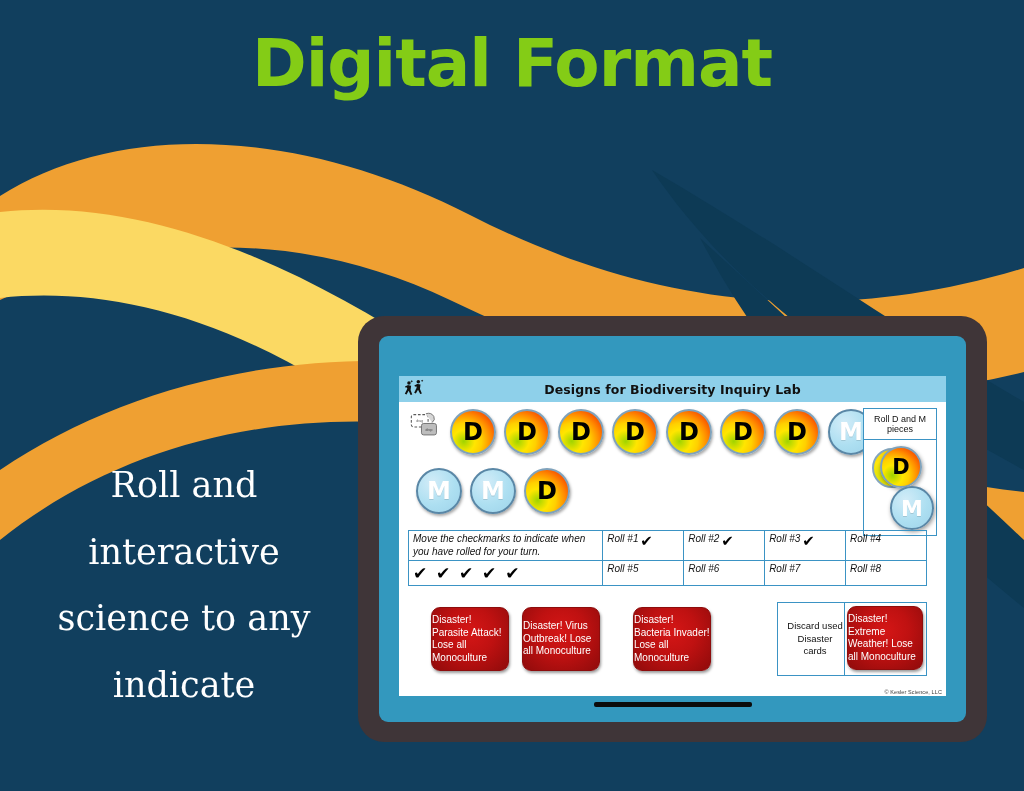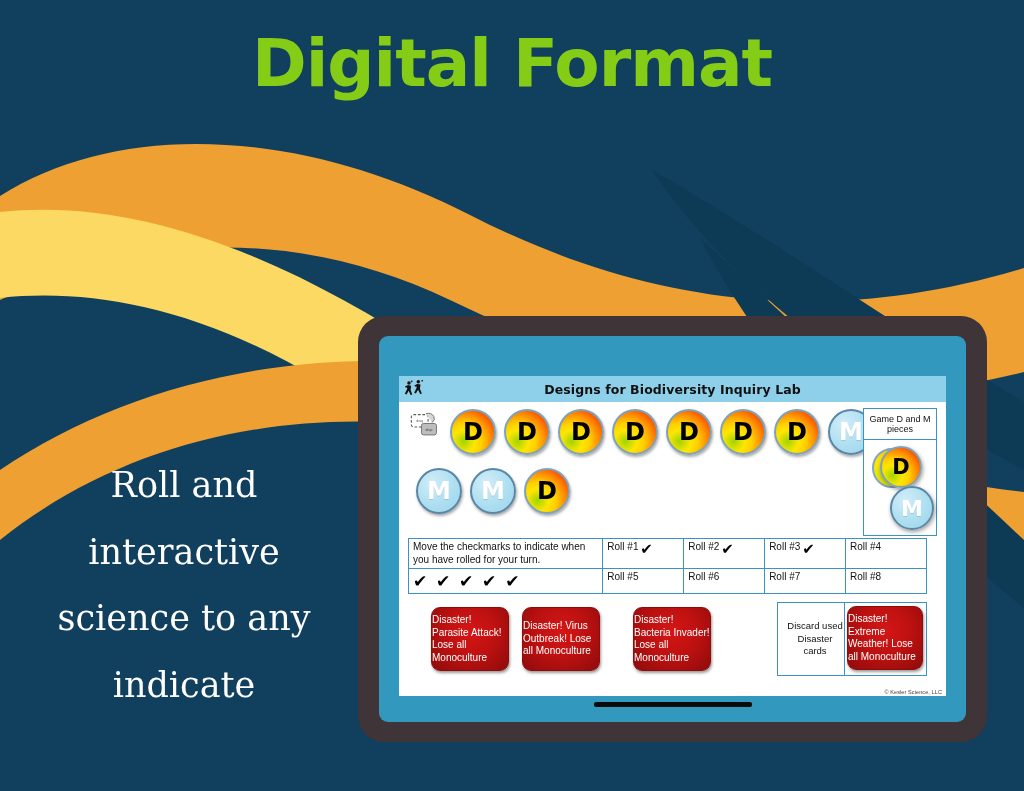--- a/index.html
+++ b/index.html
@@ -114,22 +114,23 @@
   .extra-pieces{position:relative;height:94px;}
   .extra-pieces .piece{box-shadow:1px 2px 4px rgba(0,0,0,.4);}
   .ghost{
     position:absolute;width:36px;height:36px;border-radius:50%;
     background:radial-gradient(circle at 30% 70%, #c6e000 0%, #ffe600 40%, #f0c000 100%);
     border:2px solid #7fa2bb;opacity:.95;
   }
 
   
   .roll-table{
-    position:absolute;left:9px;top:136px;width:519px;height:56px;
+    position:absolute;left:9px;top:128px;width:519px;height:56px;
     border-collapse:collapse;
+    font-style:italic;
   }
   .roll-table td{
     border:1.5px solid #3b93c4;
     font-size:10px;color:#111;
     vertical-align:top;
     padding:2px 4px;
     position:relative;
     font-family:"Liberation Sans", sans-serif;
   }
   .instr-cell{width:200px;line-height:1.25;font-size:10.5px;}
@@ -245,21 +246,21 @@
             <div class="piece piece-d" style="left:312px;top:1px;">D</div>
             <div class="piece piece-d" style="left:366px;top:1px;">D</div>
             <div class="piece piece-m" style="left:420px;top:1px;">M</div>
 
             <div class="piece piece-m" style="left:8px;top:60px;">M</div>
             <div class="piece piece-m" style="left:62px;top:60px;">M</div>
             <div class="piece piece-d" style="left:116px;top:60px;">D</div>
           </div>
 
           <div class="extra-box">
-            <div class="extra-label">Game D and M pieces</div>
+            <div class="extra-label">Roll D and M pieces</div>
             <div class="extra-pieces">
               <span class="ghost" style="left:8px;top:8px;"></span>
               <div class="piece piece-d" style="left:16px;top:6px;width:38px;height:38px;font-size:21px;">D</div>
               <div class="piece piece-m" style="left:26px;top:46px;width:40px;height:40px;font-size:22px;">M</div>
             </div>
           </div>
 
           <table class="roll-table">
             <tbody>
                 <tr>

